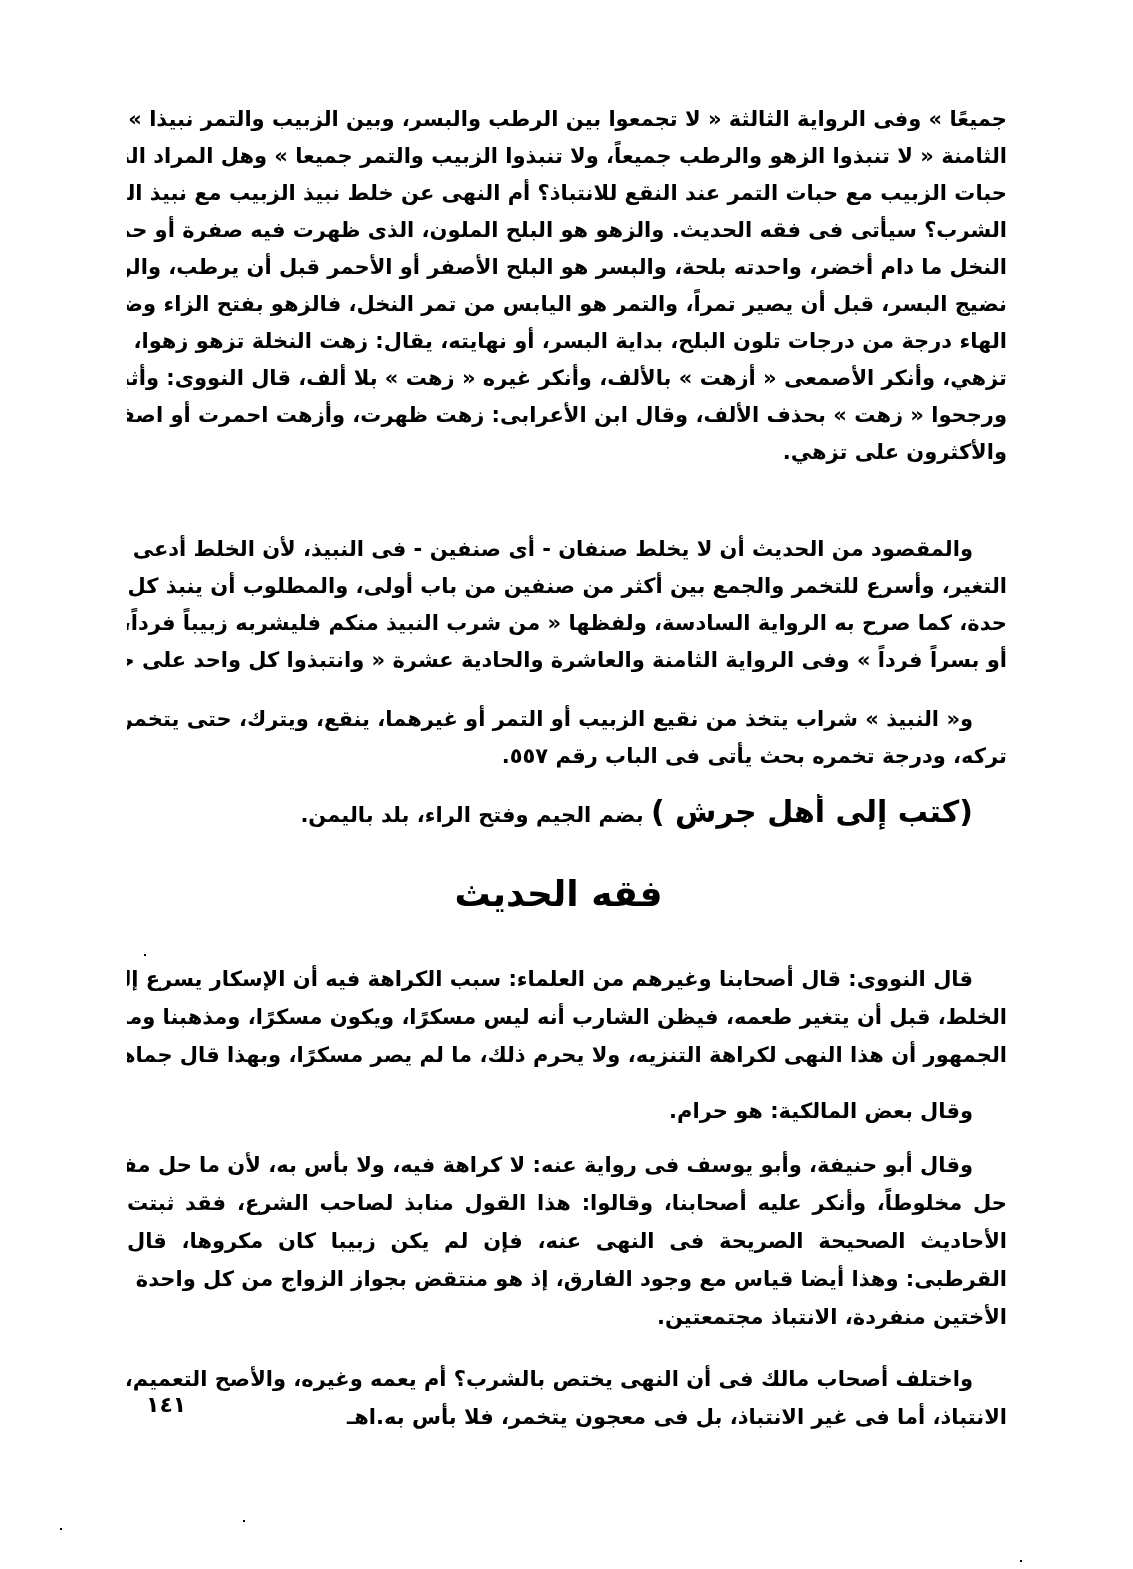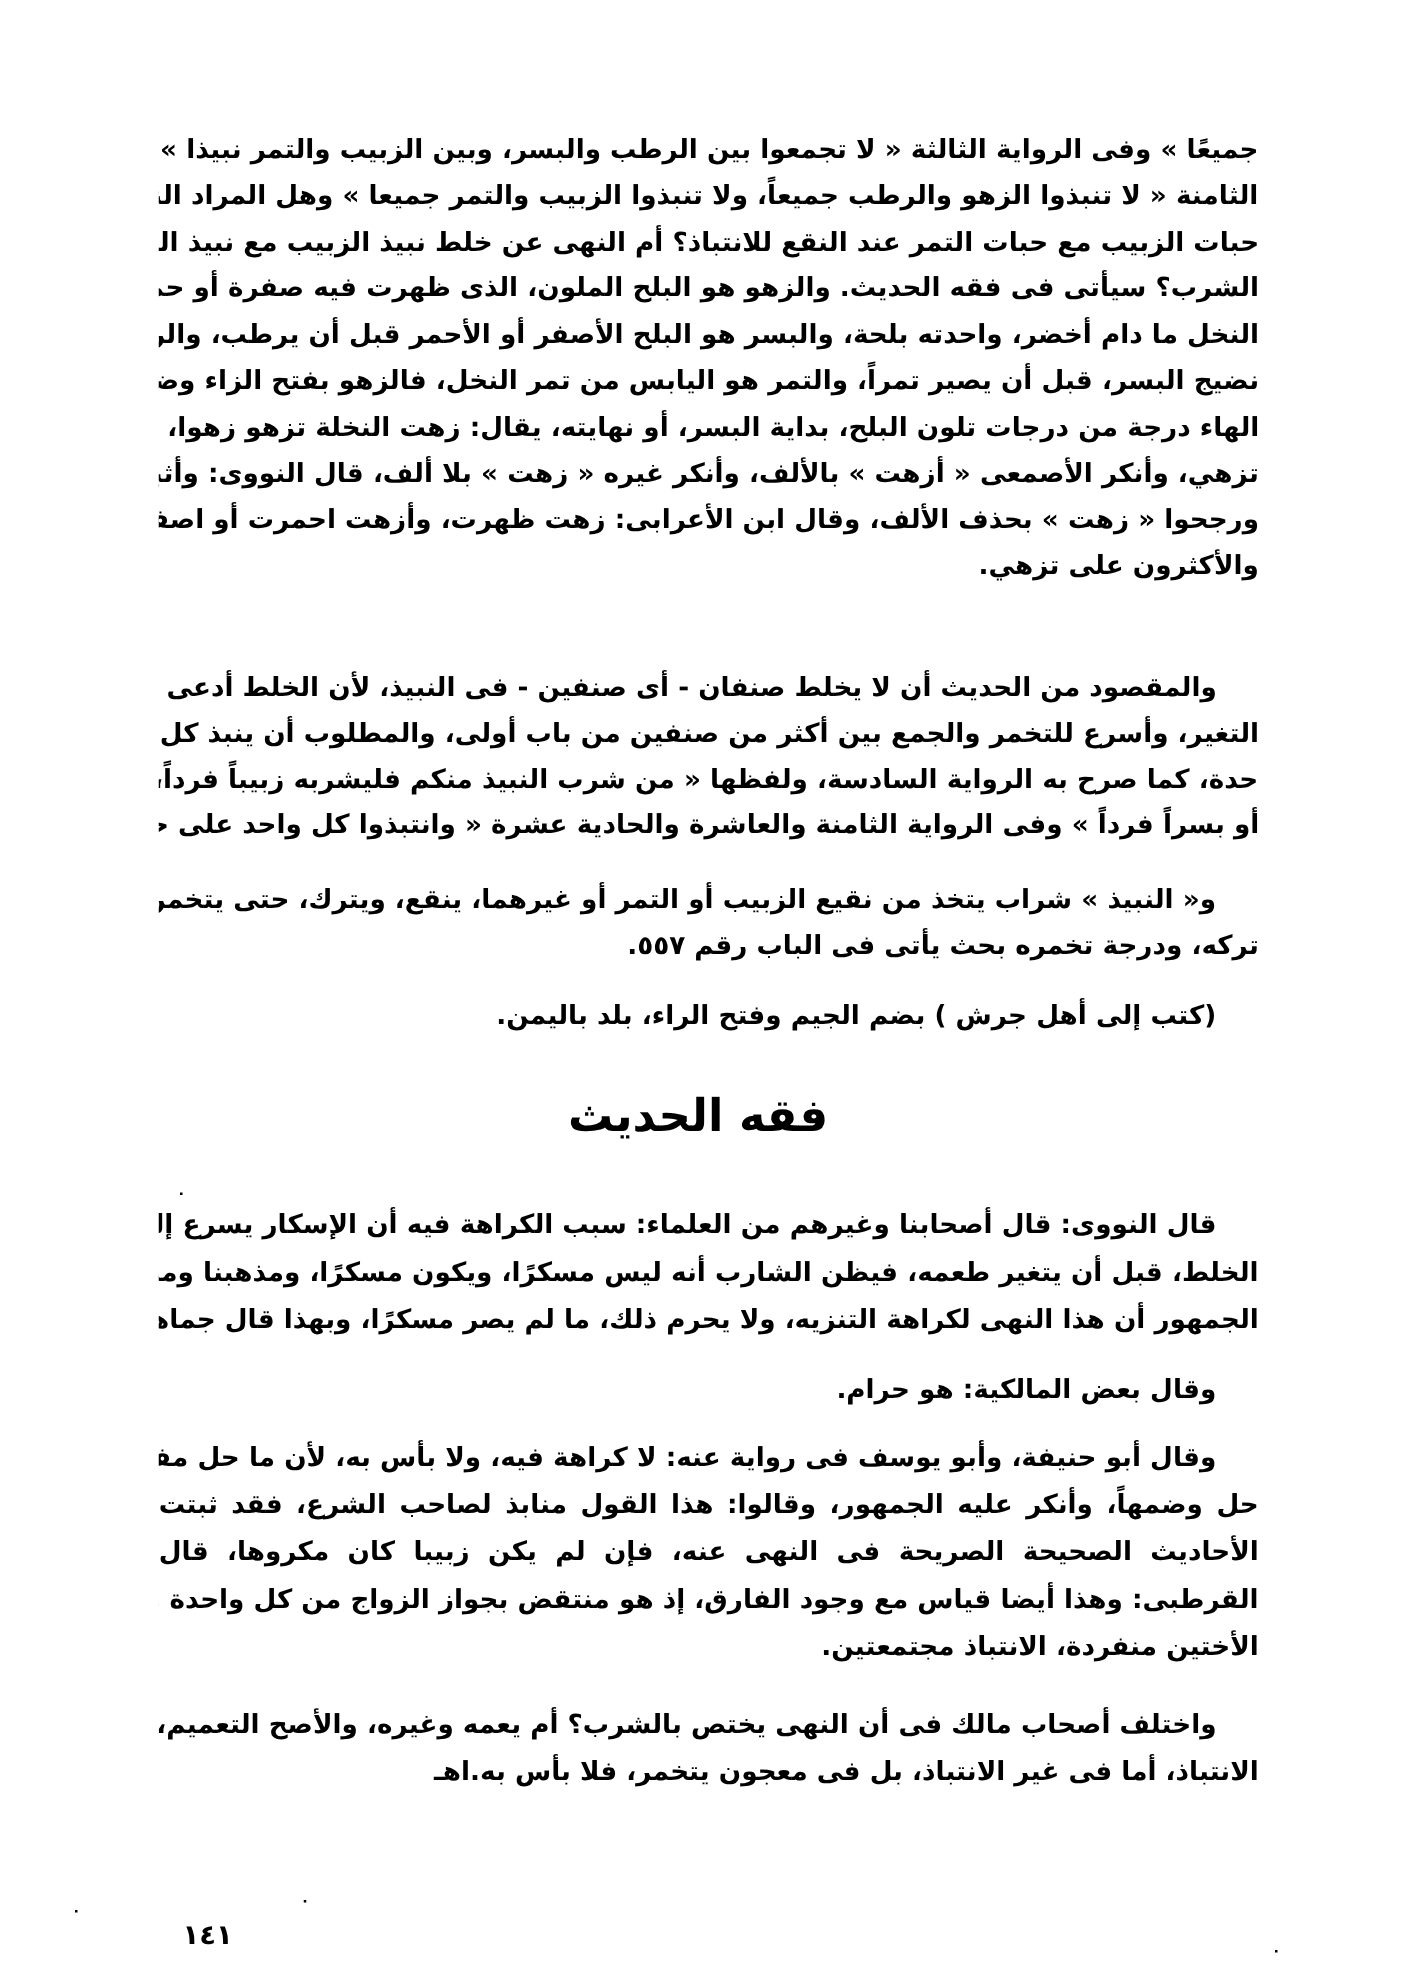--- a/index.html
+++ b/index.html
@@ -35,37 +35,37 @@
       font-weight: bold;
     }
     .line.last {
       text-align-last: right;
     }
     .line.indent {
       padding-right: 34px;
       width: 846px;
     }
     .bold-lead {
-      font-size: 21px;
+      font-size: 30px;
       font-weight: bold;
     }
     .heading {
       position: absolute;
       left: 0;
       width: 1133px;
       text-align: center;
       direction: rtl;
       font-size: 36px;
       font-weight: bold;
       line-height: 44px;
     }
     .page-number {
       position: absolute;
       left: 146px;
-      top: 1536px;
+      top: 1392px;
       font-size: 22px;
       font-weight: bold;
       direction: rtl;
       letter-spacing: 4px;
     }
     .speck {
       position: absolute;
       width: 2px;
       height: 2px;
       background: #000;
@@ -112,21 +112,21 @@
     <div class="line" style="top:1002px">الخلط، قبل أن يتغير طعمه، فيظن الشارب أنه ليس مسكرًا، ويكون مسكرًا، ومذهبنا ومذهب</div>
     <div class="line last" style="top:1040px">الجمهور أن هذا النهى لكراهة التنزيه، ولا يحرم ذلك، ما لم يصر مسكرًا، وبهذا قال جماهير العلماء.</div>
   </div>
 
   <div>
     <div class="line last indent" style="top:1096px">وقال بعض المالكية: هو حرام.</div>
   </div>
 
   <div>
     <div class="line indent" style="top:1150px">وقال أبو حنيفة، وأبو يوسف فى رواية عنه: لا كراهة فيه، ولا بأس به، لأن ما حل مفرداً</div>
-    <div class="line" style="top:1188px">حل وضمهاً، وأنكر عليه الجمهور، وقالوا: هذا القول منابذ لصاحب الشرع، فقد ثبتت</div>
+    <div class="line" style="top:1188px">حل مخلوطاً، وأنكر عليه أصحابنا، وقالوا: هذا القول منابذ لصاحب الشرع، فقد ثبتت</div>
     <div class="line" style="top:1226px">الأحاديث الصحيحة الصريحة فى النهى عنه، فإن لم يكن زبيبا كان مكروها، قال</div>
     <div class="line" style="top:1264px">القرطبى: وهذا أيضا قياس مع وجود الفارق، إذ هو منتقض بجواز الزواج من كل واحدة من</div>
     <div class="line last" style="top:1302px">الأختين منفردة، الانتباذ مجتمعتين.</div>
   </div>
 
   <div>
     <div class="line indent" style="top:1364px">واختلف أصحاب مالك فى أن النهى يختص بالشرب؟ أم يعمه وغيره، والأصح التعميم، فى</div>
     <div class="line last" style="top:1402px">الانتباذ، أما فى غير الانتباذ، بل فى معجون يتخمر، فلا بأس به.اهـ</div>
   </div>
 

